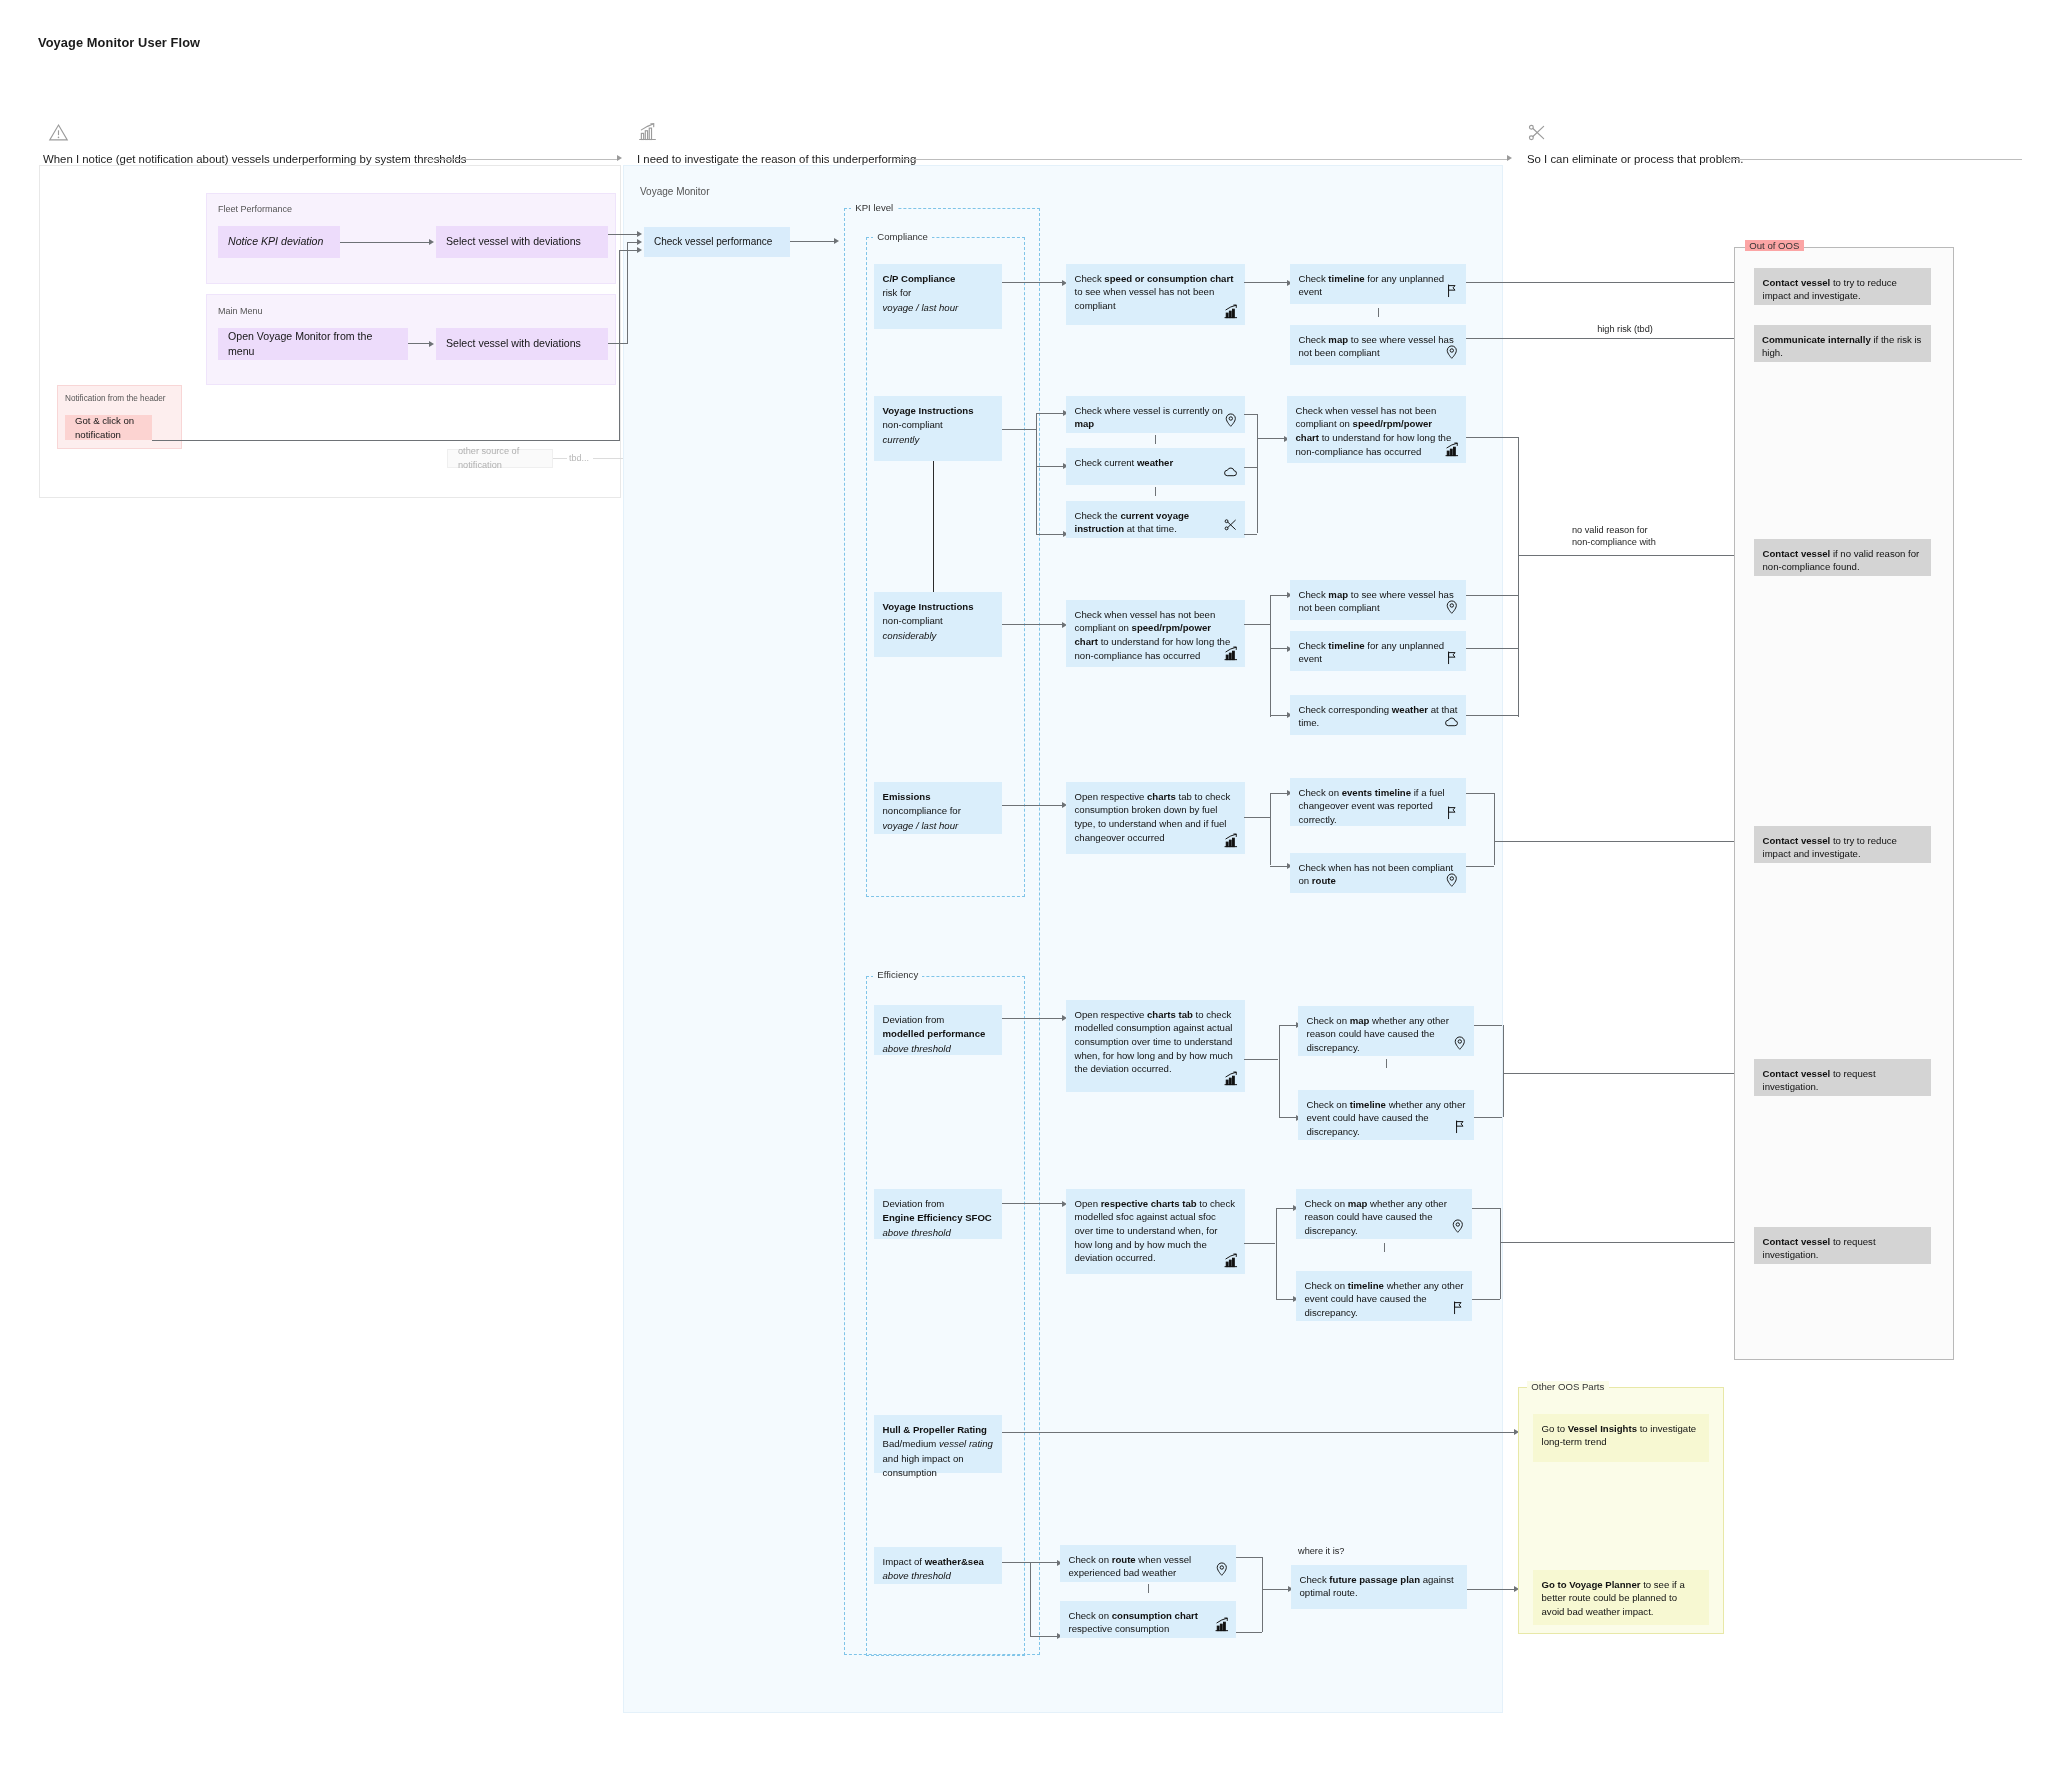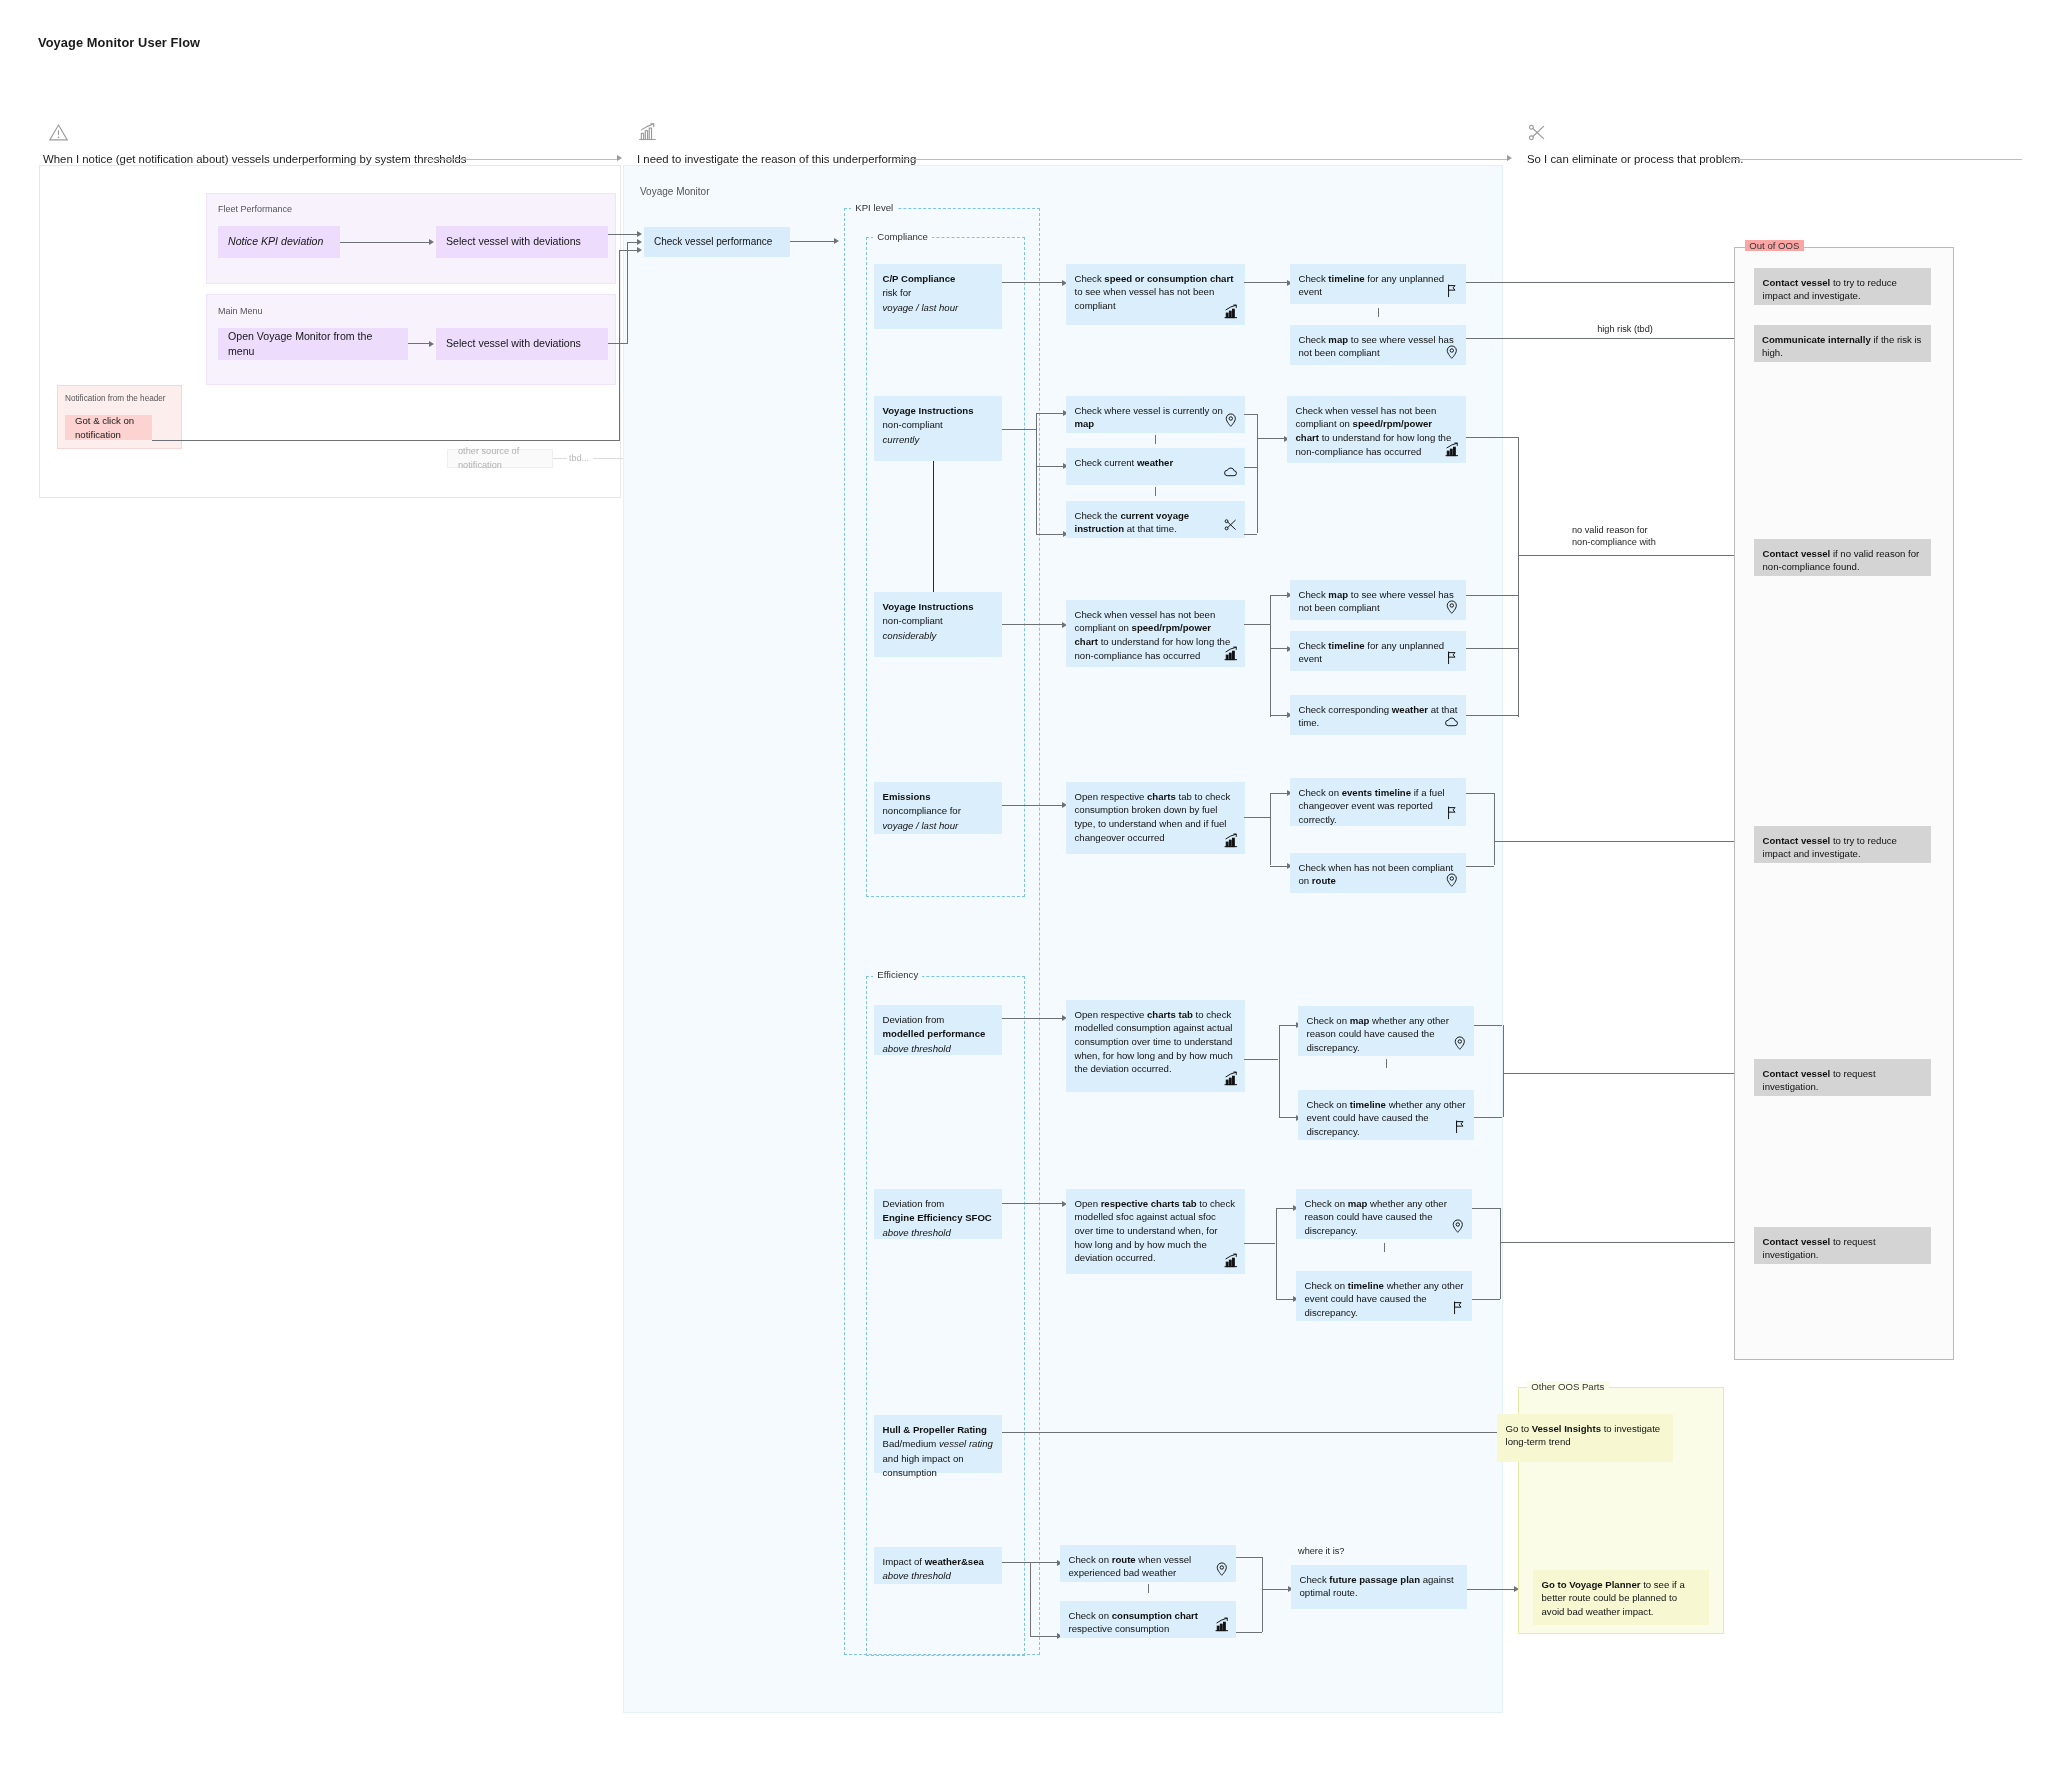--- a/index.html
+++ b/index.html
@@ -572,21 +572,21 @@
   <div class="abs card card-gray" style="left:1754px;top:1059px;width:177px;height:37px;">
     <span><b>Contact vessel</b> to request investigation.</span>
   </div>
   <div class="abs card card-gray" style="left:1754px;top:1227px;width:177px;height:37px;">
     <span><b>Contact vessel</b> to request investigation.</span>
   </div>
 
   <div class="abs panel-other" style="left:1518px;top:1387px;width:206px;height:247px;"></div>
   <div class="abs zone-title" style="left:1527px;top:1381px;background:#fbfce8;">Other OOS Parts</div>
 
-  <div class="abs card card-yellow" style="left:1497px;top:1414px;width:176px;height:48px;">
+  <div class="abs card card-yellow" style="left:1533px;top:1414px;width:176px;height:48px;">
     <span>Go to <b>Vessel Insights</b> to investigate long-term trend</span>
   </div>
   <div class="abs card card-yellow" style="left:1533px;top:1570px;width:176px;height:55px;">
     <span><b>Go to Voyage Planner</b> to see if a better route could be planned to avoid bad weather impact.</span>
   </div>
 
 </div>
 
 
 </body></html>

